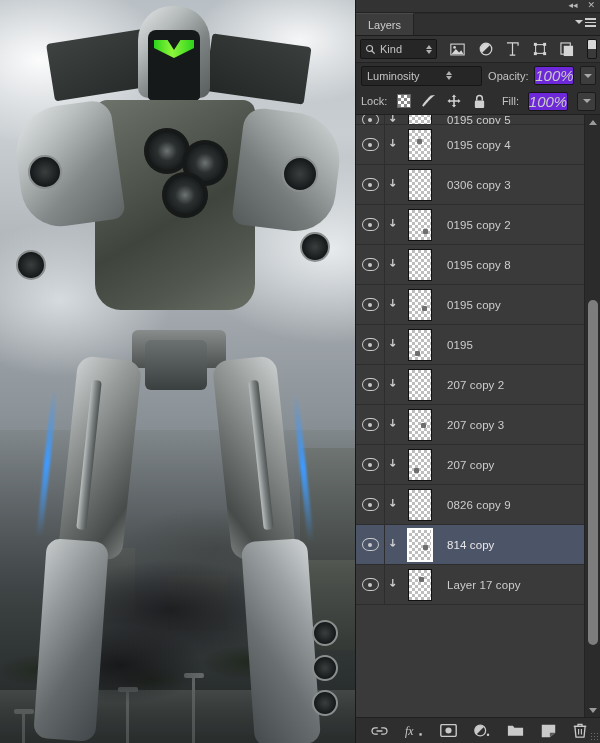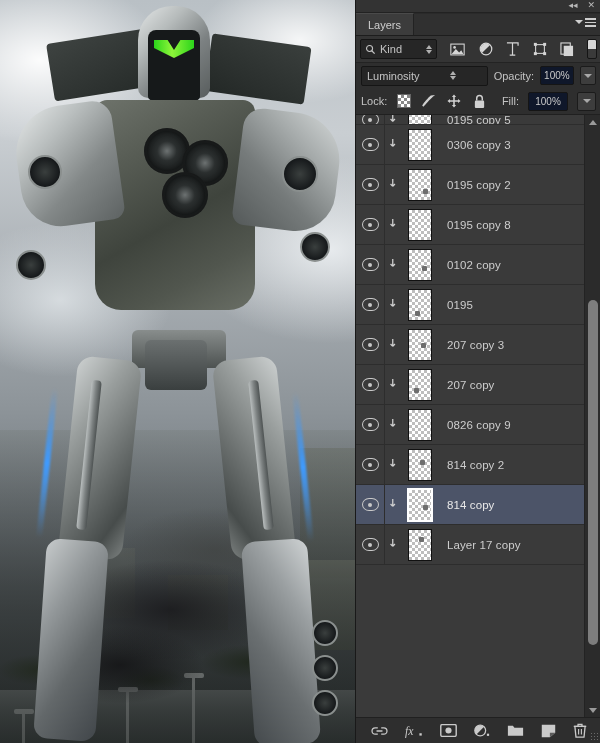--- a/index.html
+++ b/index.html
@@ -111,22 +111,22 @@
   .spin .d{width:0;height:0;border-left:3px solid transparent;border-right:3px solid transparent;border-top:4px solid #b0b0b0;}
   .ficon{width:20px;height:20px;display:flex;align-items:center;justify-content:center;color:#d5d5d5;}
   .fswitch{width:11px;height:18px;margin-left:auto;border:1px solid #151515;border-radius:2px;
            background:linear-gradient(180deg,#d8d8d8 0%,#d8d8d8 48%,#3a3a3a 52%,#3a3a3a 100%);}
 
   .moderow{height:25px;background:#2e2e2e;display:flex;align-items:center;padding:0 5px;gap:6px;}
   .blend{width:137px;height:18px;background:#262626;border:1px solid #151515;border-radius:2px;
          display:flex;align-items:center;padding:0 5px;}
   .blend span{flex:1;font-size:11px;color:#c3c3c3;}
   .lbl{font-size:11px;color:#c3c3c3;}
-  .numbox{width:38px;height:17px;background:#0f172a;border:1px solid #151515;border-radius:2px;
-          display:flex;align-items:center;justify-content:center;font-size:10px;color:#c9c9c9;}
+  .numbox{width:38px;height:17px;background:#6d28d9;border:1px solid #151515;border-radius:2px;
+          display:flex;align-items:center;justify-content:center;font-size:15px;color:#c9c9c9;font-style:italic;}
   .drop{width:17px;height:17px;background:#3d3d3d;border:1px solid #1b1b1b;border-radius:2px;
         display:flex;align-items:center;justify-content:center;}
   .drop .tri{border-top-color:#a8a8a8;}
 
   .lockrow{height:26px;background:#2e2e2e;border-bottom:1px solid #202020;display:flex;align-items:center;padding:0 5px;gap:9px;}
   .lockico{width:16px;height:16px;display:flex;align-items:center;justify-content:center;color:#d0d0d0;}
   .checkers{width:12px;height:12px;
             background-image:linear-gradient(45deg,#888 25%,transparent 25%,transparent 75%,#888 75%),
                              linear-gradient(45deg,#888 25%,#fff 25%,#fff 75%,#888 75%);
             background-size:6px 6px;background-position:0 0,3px 3px;border:1px solid #666;}
@@ -354,20 +354,38 @@
               <span class="eye">
                 <i></i>
               </span>
             </div>
             <div class="clipcell">
               <svg width="11" height="13" viewBox="0 0 12 14">
                 <path d="M3 1 V9 M3 9 L0.6 6.4 M3 9 L5.4 6.4" fill="none" stroke="#cfcfcf" stroke-width="1.4"></path>
               </svg>
             </div>
             <div class="thumbwrap">
+              <div class="thumb">
+                <em style="left: 8px; top: 9px;"></em>
+              </div>
+            </div>
+            <span class="lname">0195 copy 4</span>
+          </div>
+          <div class="row">
+            <div class="eyecell">
+              <span class="eye">
+                <i></i>
+              </span>
+            </div>
+            <div class="clipcell">
+              <svg width="11" height="13" viewBox="0 0 12 14">
+                <path d="M3 1 V9 M3 9 L0.6 6.4 M3 9 L5.4 6.4" fill="none" stroke="#cfcfcf" stroke-width="1.4"></path>
+              </svg>
+            </div>
+            <div class="thumbwrap">
               <div class="thumb"></div>
             </div>
             <span class="lname">0306 copy 3</span>
           </div>
           <div class="row">
             <div class="eyecell">
               <span class="eye">
                 <i></i>
               </span>
             </div>
@@ -408,21 +426,21 @@
             <div class="clipcell">
               <svg width="11" height="13" viewBox="0 0 12 14">
                 <path d="M3 1 V9 M3 9 L0.6 6.4 M3 9 L5.4 6.4" fill="none" stroke="#cfcfcf" stroke-width="1.4"></path>
               </svg>
             </div>
             <div class="thumbwrap">
               <div class="thumb">
                 <em style="left: 13px; top: 16px;"></em>
               </div>
             </div>
-            <span class="lname">0102 copy</span>
+            <span class="lname">0195 copy</span>
           </div>
           <div class="row">
             <div class="eyecell">
               <span class="eye">
                 <i></i>
               </span>
             </div>
             <div class="clipcell">
               <svg width="11" height="13" viewBox="0 0 12 14">
                 <path d="M3 1 V9 M3 9 L0.6 6.4 M3 9 L5.4 6.4" fill="none" stroke="#cfcfcf" stroke-width="1.4"></path>
@@ -440,20 +458,36 @@
               <span class="eye">
                 <i></i>
               </span>
             </div>
             <div class="clipcell">
               <svg width="11" height="13" viewBox="0 0 12 14">
                 <path d="M3 1 V9 M3 9 L0.6 6.4 M3 9 L5.4 6.4" fill="none" stroke="#cfcfcf" stroke-width="1.4"></path>
               </svg>
             </div>
             <div class="thumbwrap">
+              <div class="thumb"></div>
+            </div>
+            <span class="lname">207 copy 2</span>
+          </div>
+          <div class="row">
+            <div class="eyecell">
+              <span class="eye">
+                <i></i>
+              </span>
+            </div>
+            <div class="clipcell">
+              <svg width="11" height="13" viewBox="0 0 12 14">
+                <path d="M3 1 V9 M3 9 L0.6 6.4 M3 9 L5.4 6.4" fill="none" stroke="#cfcfcf" stroke-width="1.4"></path>
+              </svg>
+            </div>
+            <div class="thumbwrap">
               <div class="thumb">
                 <em style="left: 12px; top: 13px;"></em>
               </div>
             </div>
             <span class="lname">207 copy 3</span>
           </div>
           <div class="row">
             <div class="eyecell">
               <span class="eye">
                 <i></i>
@@ -479,38 +513,20 @@
             </div>
             <div class="clipcell">
               <svg width="11" height="13" viewBox="0 0 12 14">
                 <path d="M3 1 V9 M3 9 L0.6 6.4 M3 9 L5.4 6.4" fill="none" stroke="#cfcfcf" stroke-width="1.4"></path>
               </svg>
             </div>
             <div class="thumbwrap">
               <div class="thumb"></div>
             </div>
             <span class="lname">0826 copy 9</span>
-          </div>
-          <div class="row">
-            <div class="eyecell">
-              <span class="eye">
-                <i></i>
-              </span>
-            </div>
-            <div class="clipcell">
-              <svg width="11" height="13" viewBox="0 0 12 14">
-                <path d="M3 1 V9 M3 9 L0.6 6.4 M3 9 L5.4 6.4" fill="none" stroke="#cfcfcf" stroke-width="1.4"></path>
-              </svg>
-            </div>
-            <div class="thumbwrap">
-              <div class="thumb">
-                <em style="left: 11px; top: 10px;"></em>
-              </div>
-            </div>
-            <span class="lname">814 copy 2</span>
           </div>
           <div class="row sel">
             <div class="eyecell">
               <span class="eye">
                 <i></i>
               </span>
             </div>
             <div class="clipcell">
               <svg width="11" height="13" viewBox="0 0 12 14">
                 <path d="M3 1 V9 M3 9 L0.6 6.4 M3 9 L5.4 6.4" fill="none" stroke="#cfcfcf" stroke-width="1.4"></path>

